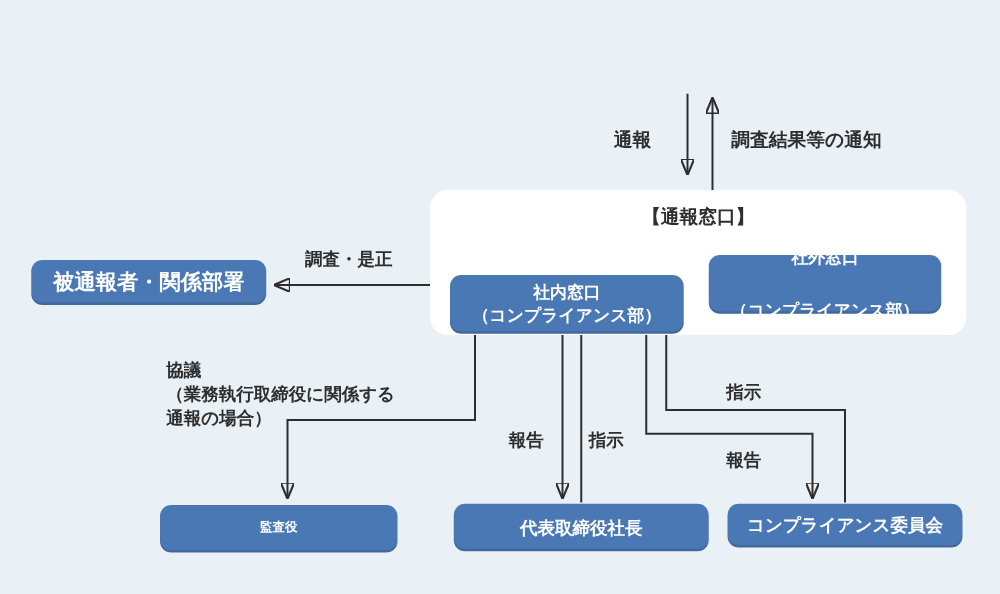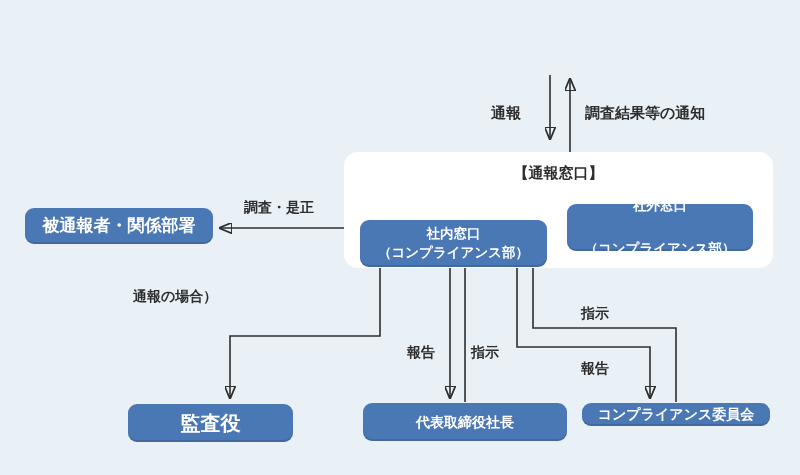--- a/index.html
+++ b/index.html
@@ -38,23 +38,23 @@
     position:absolute;left:344px;top:152px;width:429px;height:116px;
     background:var(--panel);border-radius:14px;
   }
   .panel-title{
     position:absolute;left:344px;top:164px;width:429px;
     text-align:center;font-size:15px;font-weight:bold;color:var(--ink);
   }
   .node-internal{left:360px;top:220px;width:187px;height:47px;font-size:13.5px;text-align:right;}
   .node-external{left:567px;top:204px;width:186px;height:47px;font-size:13.5px;gap:24px;}
   .node-reported{left:25px;top:208px;width:188px;height:36px;font-size:17px;}
-  .node-auditor{left:128px;top:404px;width:165px;height:38px;font-size:20px;}
+  .node-auditor{left:128px;top:404px;width:190px;height:38px;font-size:10px;}
   .node-president{left:363px;top:403px;width:204px;height:38px;font-size:14px;}
-  .node-committee{left:582px;top:403px;width:188px;height:23px;font-size:14px;}
+  .node-committee{left:582px;top:403px;width:188px;height:35px;font-size:14px;}
   .edge-label{
     position:absolute;
     font-size:14px;
     font-weight:bold;
     color:var(--ink);
     white-space:nowrap;
     line-height:19px;
   }
   .lbl-report{left:491px;top:103px;font-size:15px;}
   .lbl-notice{left:585px;top:103px;font-size:15px;}
@@ -110,20 +110,22 @@
 
   <div class="node node-committee">コンプライアンス委員会</div>
 
   <div class="edge-label lbl-report">通報</div>
 
   <div class="edge-label lbl-notice">調査結果等の通知</div>
 
   <div class="edge-label lbl-investigate">調査・是正</div>
 
   <div class="edge-label lbl-consult">
+    <div>協議</div>
+    <div>（業務執行取締役に関係する</div>
     <div>通報の場合）</div>
   </div>
 
   <div class="edge-label lbl-report-president">報告</div>
 
   <div class="edge-label lbl-instruct-president">指示</div>
 
   <div class="edge-label lbl-instruct-committee">指示</div>
 
   <div class="edge-label lbl-report-committee">報告</div>

